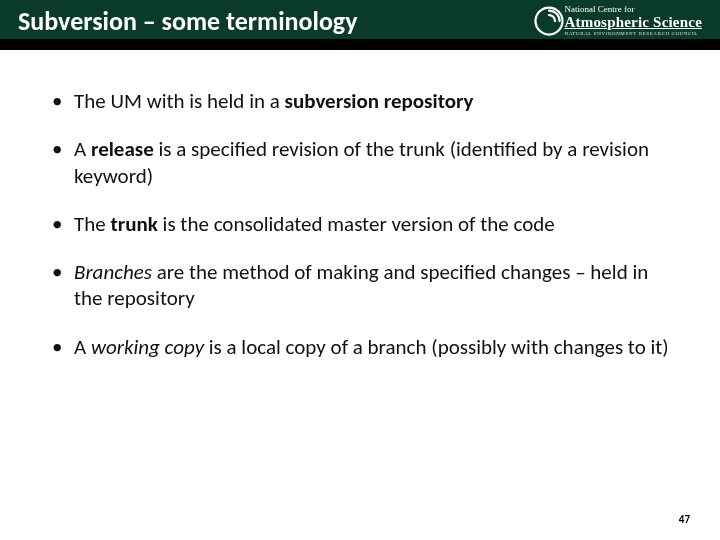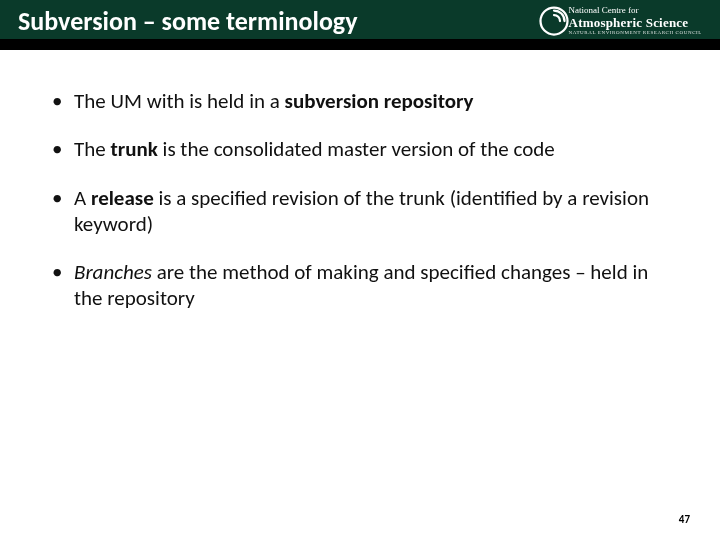--- a/index.html
+++ b/index.html
@@ -33,21 +33,21 @@
     width: 30px;
     height: 30px;
     flex-shrink: 0;
   }
   .logo-text {
     color: #fff;
     line-height: 1.05;
     font-family: Georgia, serif;
   }
   .logo-line1 { font-size: 9px; }
-  .logo-line2 { font-size: 13px; font-weight: bold; letter-spacing: 0.2px; }
+  .logo-line2 { font-size: 15px; font-weight: bold; letter-spacing: 0.2px; text-decoration: underline; }
   .logo-line3 { font-size: 5px; letter-spacing: 0.6px; margin-top: 1px; opacity: 0.85; }
   .content {
     padding: 38px 48px 0 48px;
   }
   ul.bullets {
     list-style: none;
   }
   ul.bullets > li {
     position: relative;
     padding-left: 26px;
@@ -93,24 +93,27 @@
     </div>
   </div>
 </div>
 
 <div class="content">
   <ul class="bullets">
     <li>
       <span>The UM with is held in a </span><span class="b">subversion repository</span><span></span>
     </li>
     <li>
+      <span>A </span><span class="b">release</span><span> is a specified revision of the trunk (identified by a revision keyword)</span>
+    </li>
+    <li>
       <span>The </span><span class="b">trunk</span><span> is the consolidated master version of the code</span>
     </li>
     <li>
-      <span>A </span><span class="b">release</span><span> is a specified revision of the trunk (identified by a revision keyword)</span>
+      <span></span><span class="bi">Branches</span><span> are the method of making and specified changes – held in the repository</span>
     </li>
     <li>
-      <span></span><span class="bi">Branches</span><span> are the method of making and specified changes – held in the repository</span>
+      <span>A </span><span class="bi">working copy</span><span> is a local copy of a branch (possibly with changes to it)</span>
     </li>
   </ul>
 </div>
 
 <div class="page-num">47</div>
 
 </body></html>

